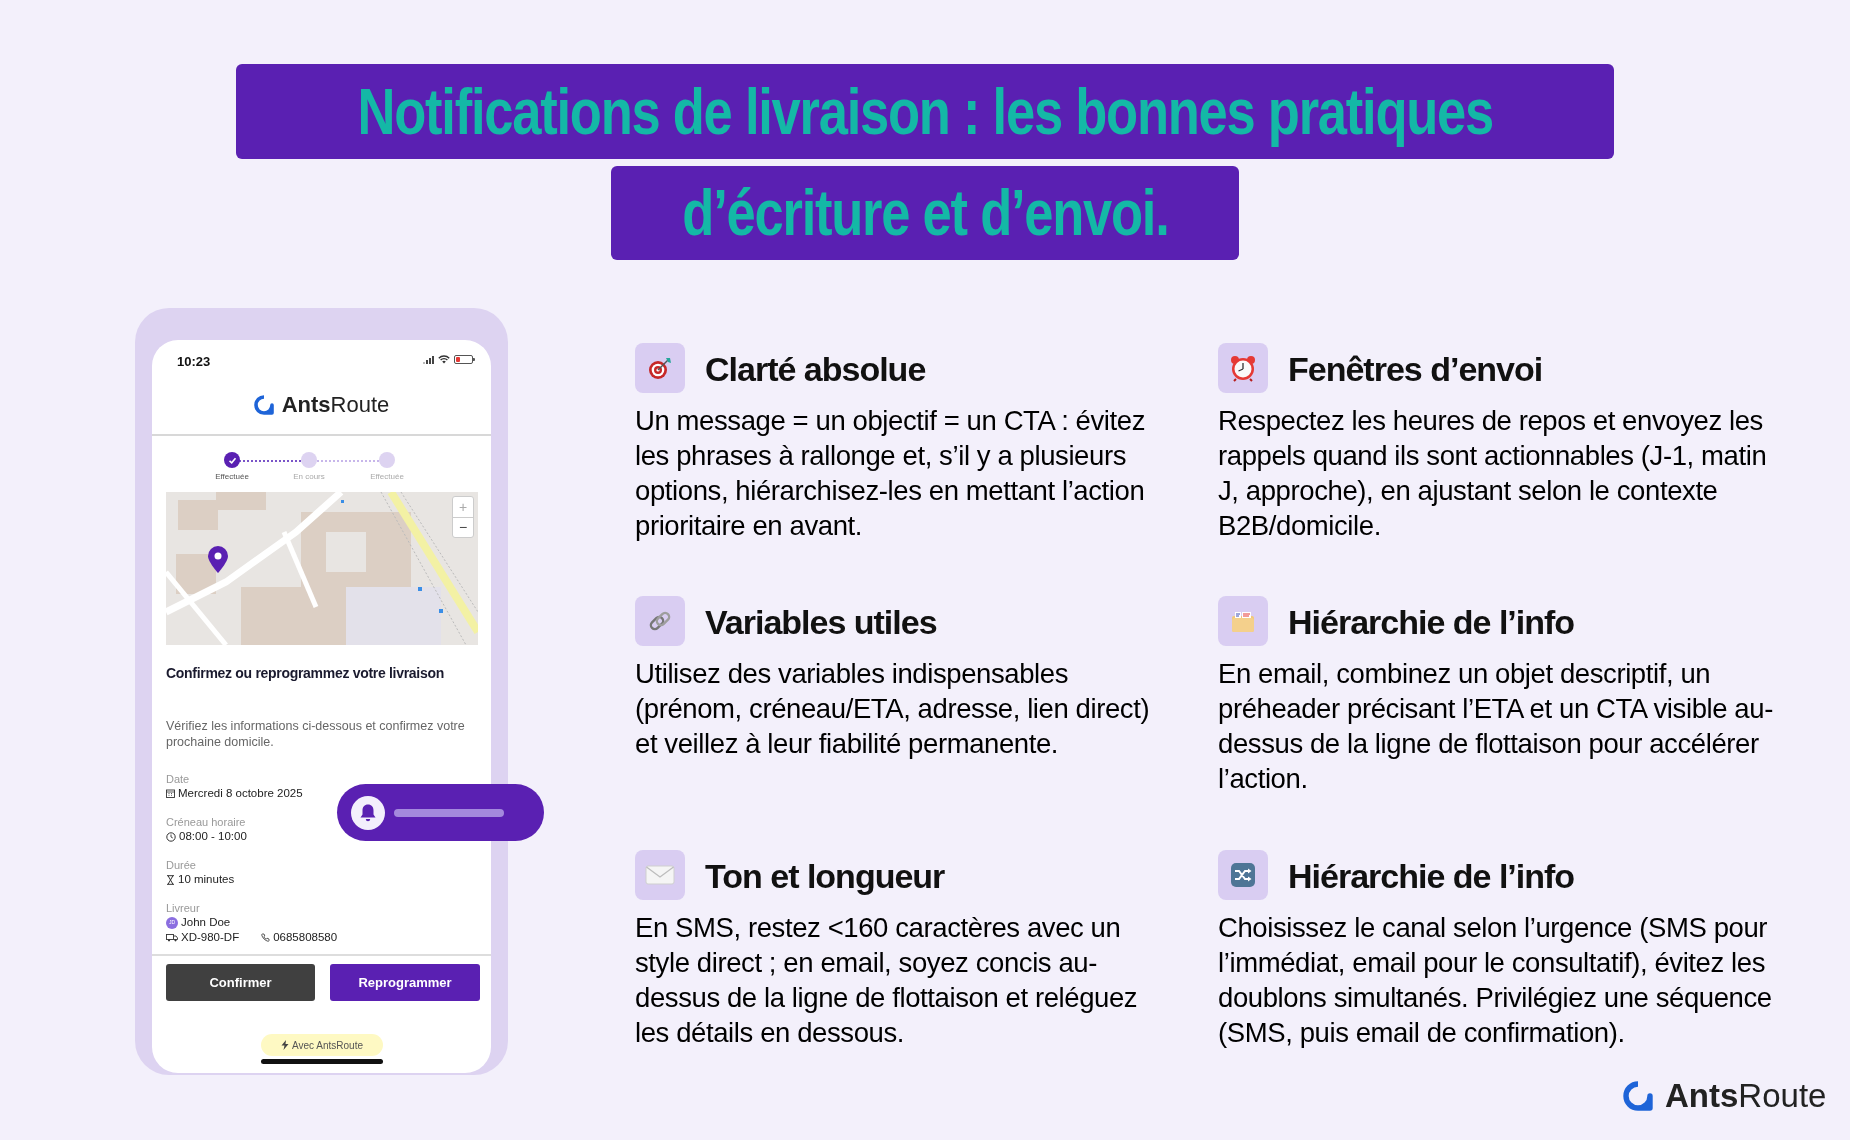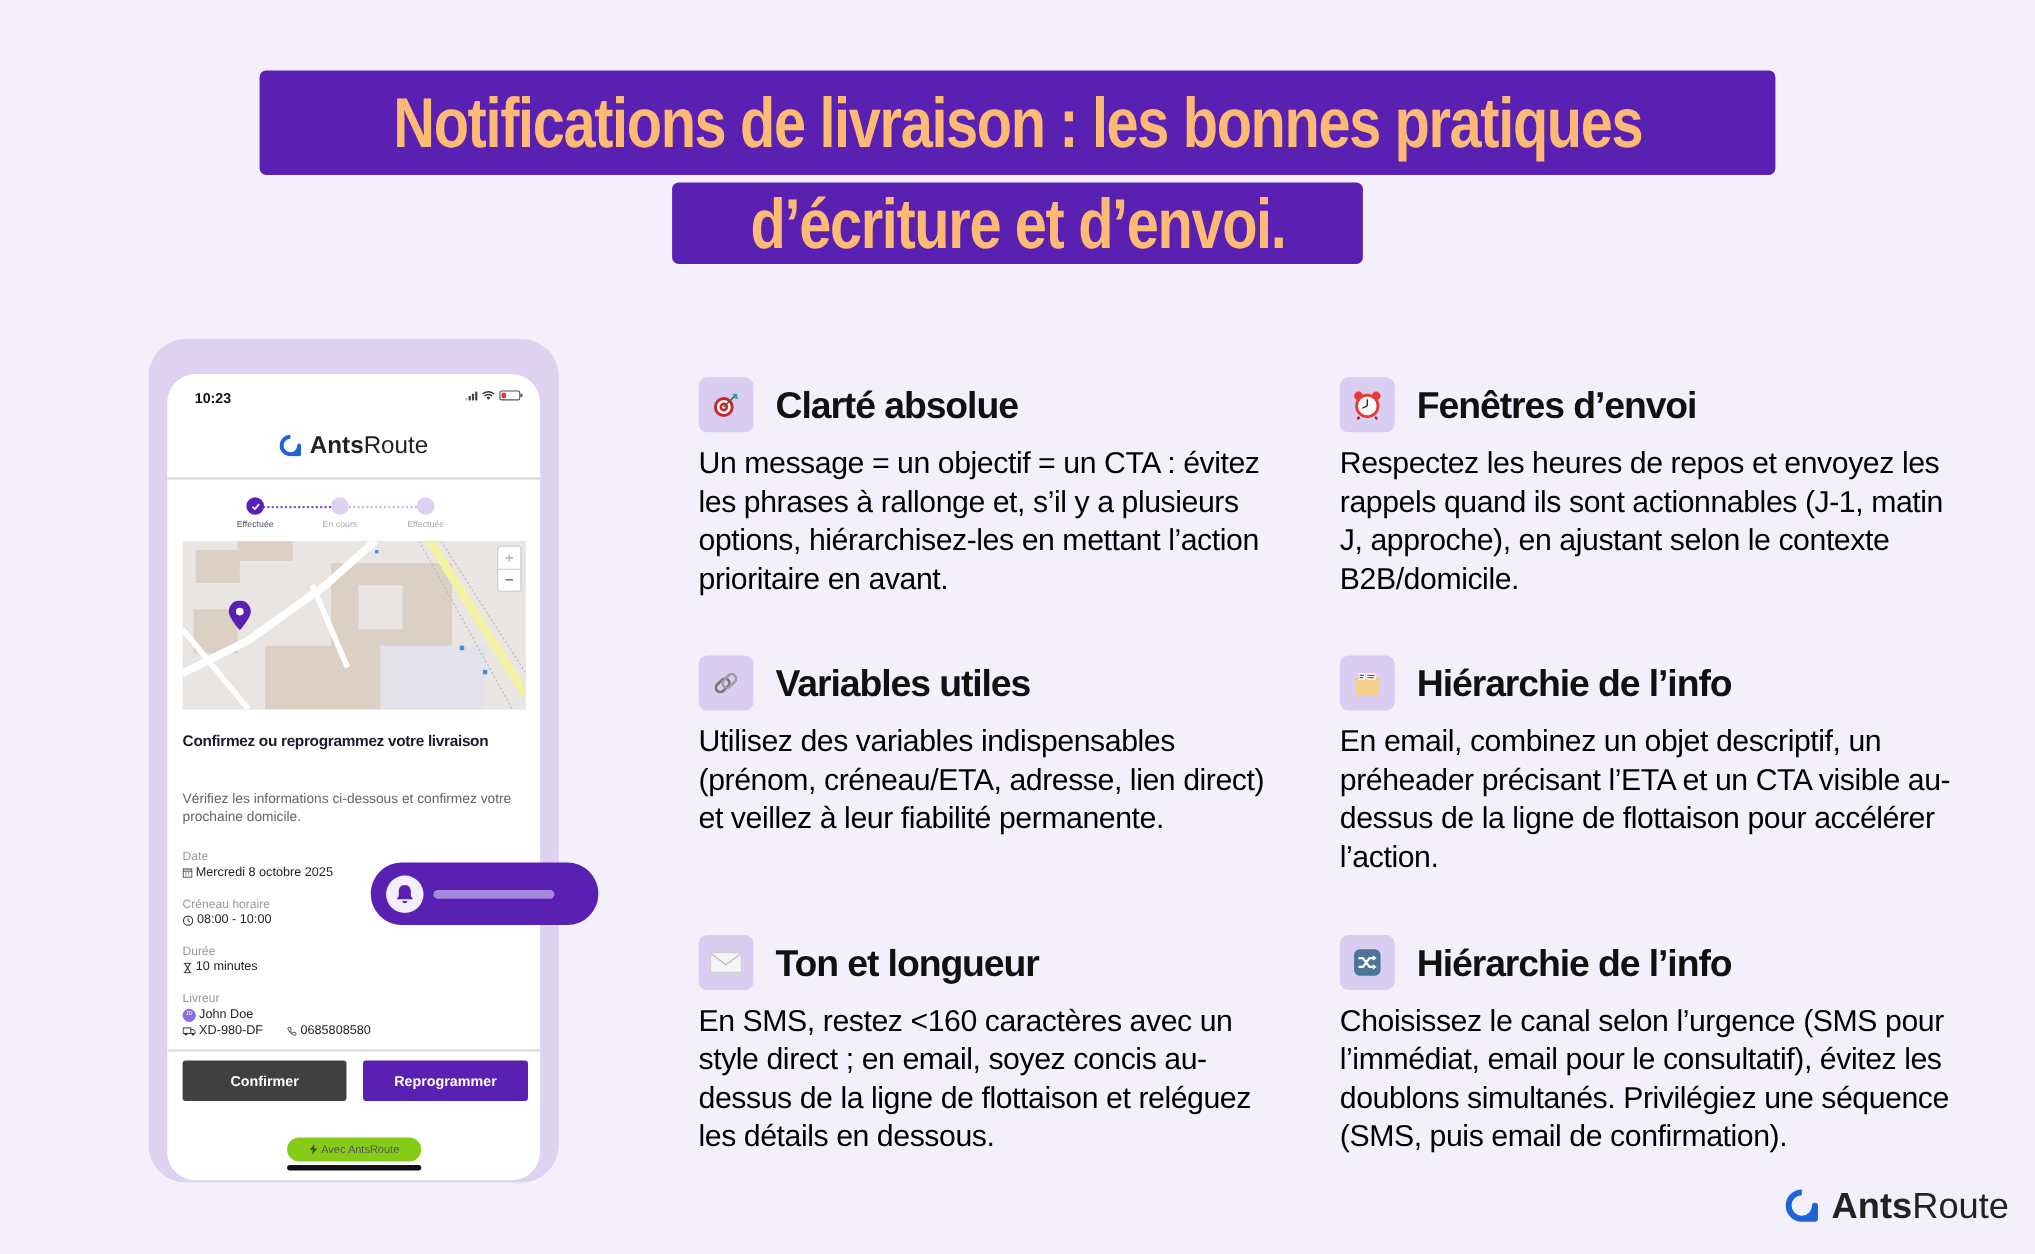--- a/index.html
+++ b/index.html
@@ -7,32 +7,32 @@
   body {
     background: #f3f0fb;
     font-family: "Liberation Sans", sans-serif;
     color: #111111;
     position: relative;
   }
   
   .title-box {
     position: absolute;
     background: #5a20b2;
-    color: #fdba74;
+    color: #14b8a6;
     border-radius: 6px;
     font-family: "Liberation Sans", sans-serif;
     font-weight: 700;
     font-size: 64px;
     letter-spacing: -1.5px;
     display: flex; align-items: center; justify-content: center;
     transform-origin: center;
   }
   .title-box span { display: inline-block; transform: scaleX(0.82); white-space: nowrap; }
   .title-1 { left: 236px; top: 64px; width: 1378px; height: 95px; }
-  .title-2 { left: 611px; top: 166px; width: 628px; height: 74px; }
+  .title-2 { left: 611px; top: 166px; width: 628px; height: 94px; }
 
   
   .phone-frame {
     position: absolute; left: 135px; top: 308px; width: 373px; height: 767px;
     background: #ddd3f1; border-radius: 34px;
   }
   .phone-screen {
     position: absolute; left: 17px; top: 32px; width: 339px; height: 733px;
     background: #ffffff; border-radius: 26px; overflow: hidden;
   }
@@ -69,21 +69,21 @@
   .card-sub { position: absolute; left: 14px; top: 378px; width: 315px; font-size: 12.5px; line-height: 16px; color: #666; }
   .field { position: absolute; left: 14px; width: 310px; }
   .field .k { font-size: 11px; color: #999; line-height: 14px; }
   .field .v { font-size: 11.5px; color: #222; line-height: 15px; display: flex; align-items: center; gap: 3px; }
   .avatar { width: 12px; height: 12px; border-radius: 50%; background: #8b6ee0; color: #fff; font-size: 5px; display: inline-flex; align-items: center; justify-content: center; }
   .sep { display: inline-block; width: 16px; }
   .bottom-divider { position: absolute; left: 0; top: 614px; width: 100%; height: 2px; background: #dddddd; }
   .btn { position: absolute; top: 624px; height: 37px; border-radius: 3px; color: #fff; font-size: 13px; font-weight: 700; display: flex; align-items: center; justify-content: center; }
   .btn-confirm { left: 14px; width: 149px; background: #404040; }
   .btn-reschedule { left: 178px; width: 150px; background: #5a20b2; }
-  .powered { position: absolute; left: 109px; top: 694px; width: 122px; height: 22px; border-radius: 11px; background: #84cc16; font-size: 10px; color: #555; display: flex; align-items: center; justify-content: center; gap: 3px; }
+  .powered { position: absolute; left: 109px; top: 694px; width: 122px; height: 22px; border-radius: 11px; background: #fef9c3; font-size: 10px; color: #555; display: flex; align-items: center; justify-content: center; gap: 3px; }
   .home-bar { position: absolute; left: 109px; top: 719px; width: 122px; height: 5px; border-radius: 3px; background: #111; }
 
   .notif-pill { position: absolute; left: 337px; top: 784px; width: 207px; height: 57px; background: #5a20b2; border-radius: 29px; }
   .notif-bell { position: absolute; left: 14px; top: 12px; width: 34px; height: 34px; border-radius: 50%; background: #f3effc; display: flex; align-items: center; justify-content: center; }
   .notif-bar { position: absolute; left: 57px; top: 25px; width: 110px; height: 8px; border-radius: 4px; background: #a489dd; }
 
   
   .section { position: absolute; width: 540px; }
   .sec-icon { position: absolute; left: 0; top: 0; width: 50px; height: 50px; border-radius: 8px; background: #d9cdf2; display: flex; align-items: center; justify-content: center; }
   .sec-title { position: absolute; left: 70px; top: 6px; font-size: 34px; font-weight: 700; letter-spacing: -1px; color: #111; white-space: nowrap; line-height: 40px; }

